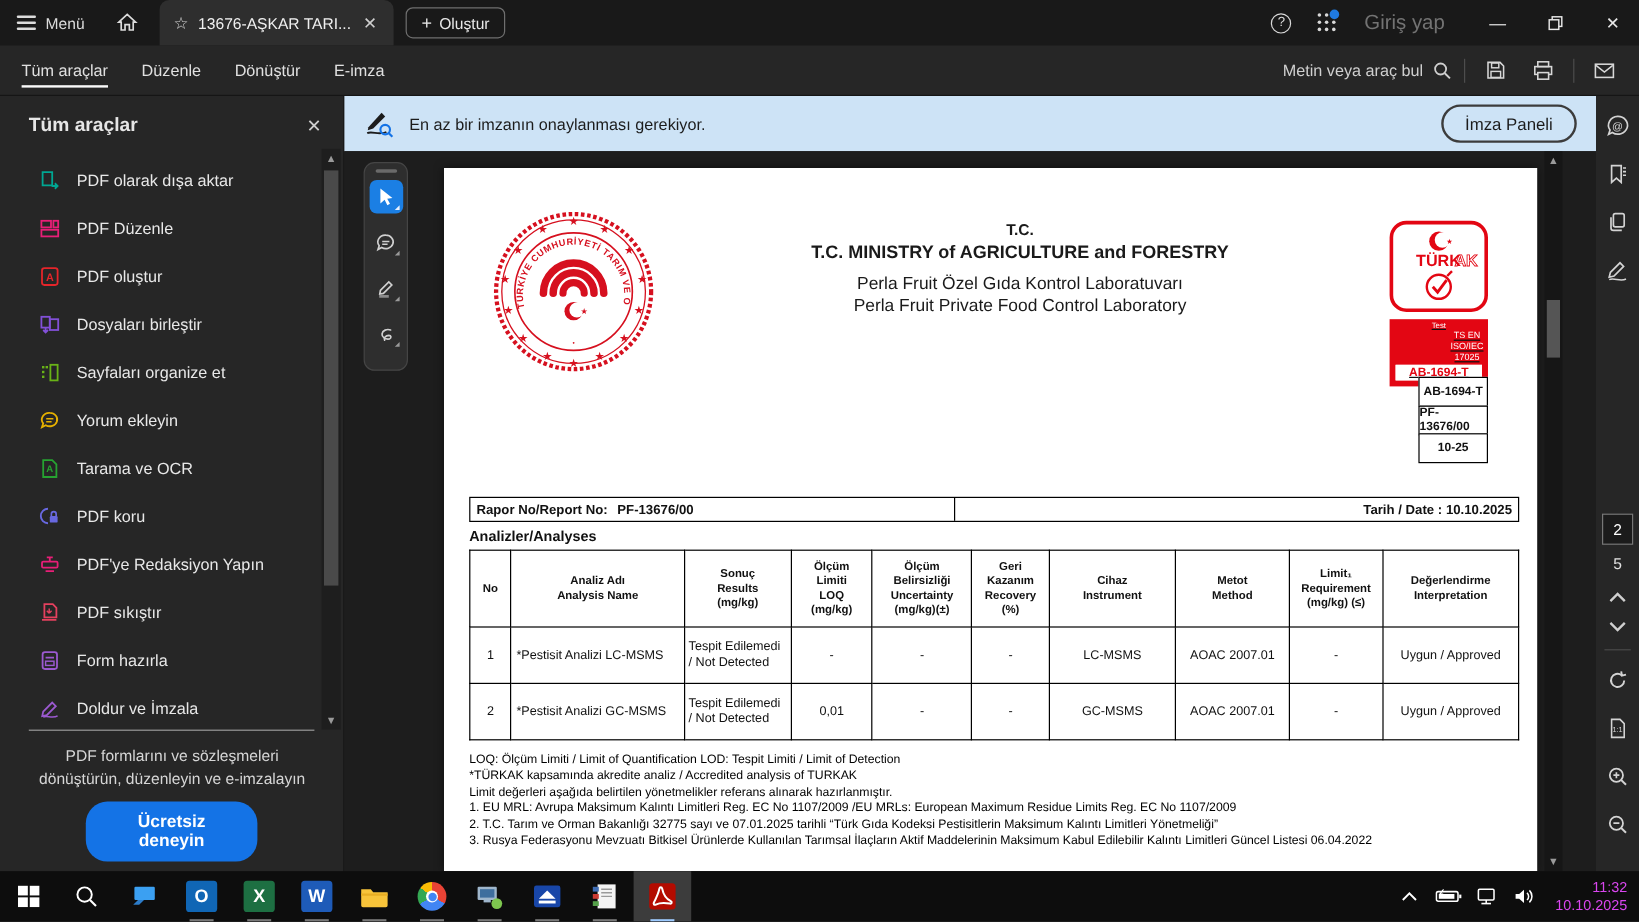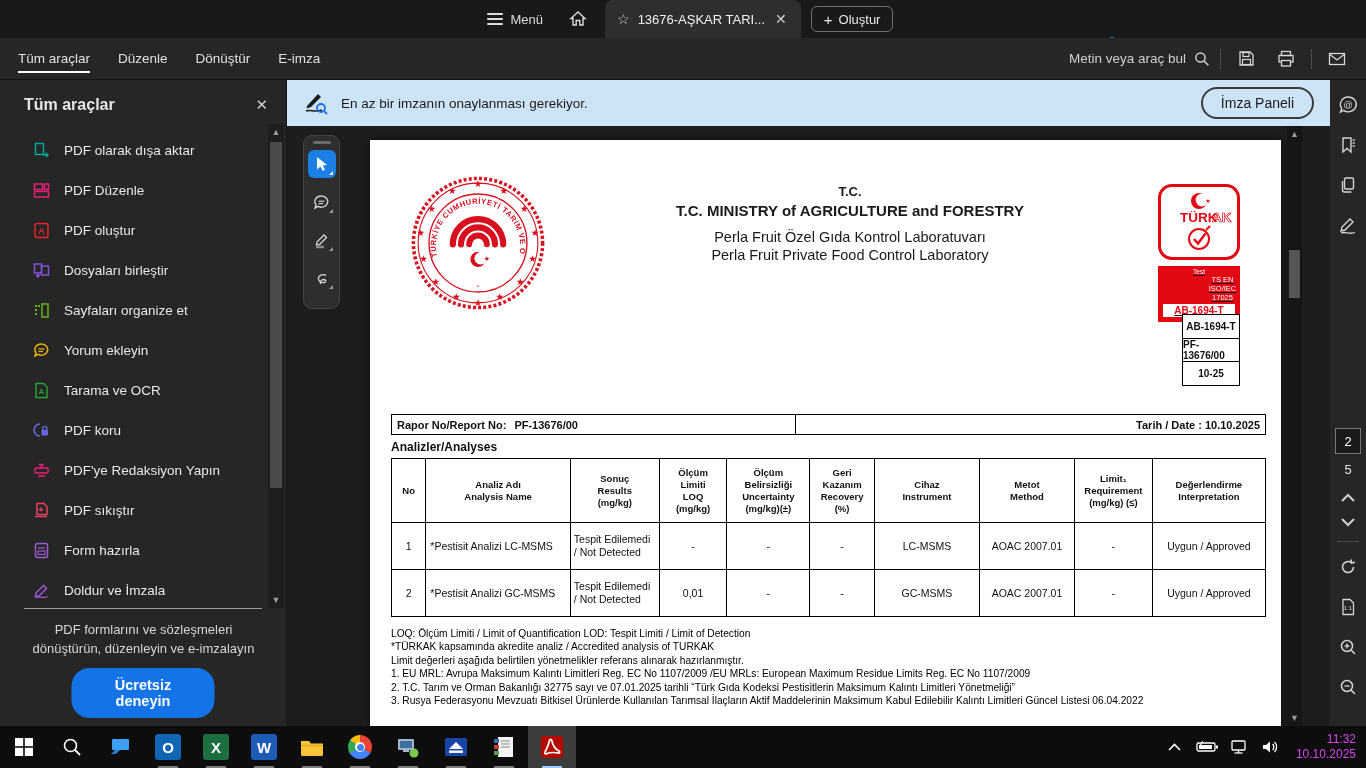--- a/index.html
+++ b/index.html
@@ -2,21 +2,21 @@
 <html><head>
 <meta charset="utf-8">
 <style>
   * { margin:0; padding:0; box-sizing:border-box; }
   html,body { width:1366px; height:768px; overflow:hidden; background:#000;
     font-family:"Liberation Sans", sans-serif; }
   #app { position:relative; width:1366px; height:768px; background:#1f1f1f; }
 
   
   .titlebar { position:absolute; left:0; top:0; width:1366px; height:38px;
-    background:#191919; display:flex; align-items:center; color:#e4e4e4;flex-direction:column; }
+    background:#191919; display:flex; align-items:center; color:#e4e4e4; }
   .tb-left { display:flex; align-items:center; height:100%; }
   .menu-btn { display:flex; align-items:center; gap:8px; padding:0 14px; height:100%;
     font-size:13px; color:#dcdcdc; cursor:pointer; }
   .hamburger { width:16px; height:12px; display:flex; flex-direction:column; justify-content:space-between; }
   .hamburger span { height:2px; background:#dcdcdc; border-radius:1px; }
   .home-btn { padding:0 12px; display:flex; align-items:center; height:100%; }
   .doc-tab { height:38px; margin-left:6px; background:#2e2e2e; border-radius:8px 8px 0 0;
     display:flex; align-items:center; gap:8px; padding:0 12px; font-size:13px; color:#f0f0f0; max-width:230px; }
   .tab-close { color:#cfcfcf; font-size:14px; padding:0 2px; cursor:pointer; }
   .create-btn { margin-left:10px; border:1px solid #6f6f6f; border-radius:6px; height:26px;

